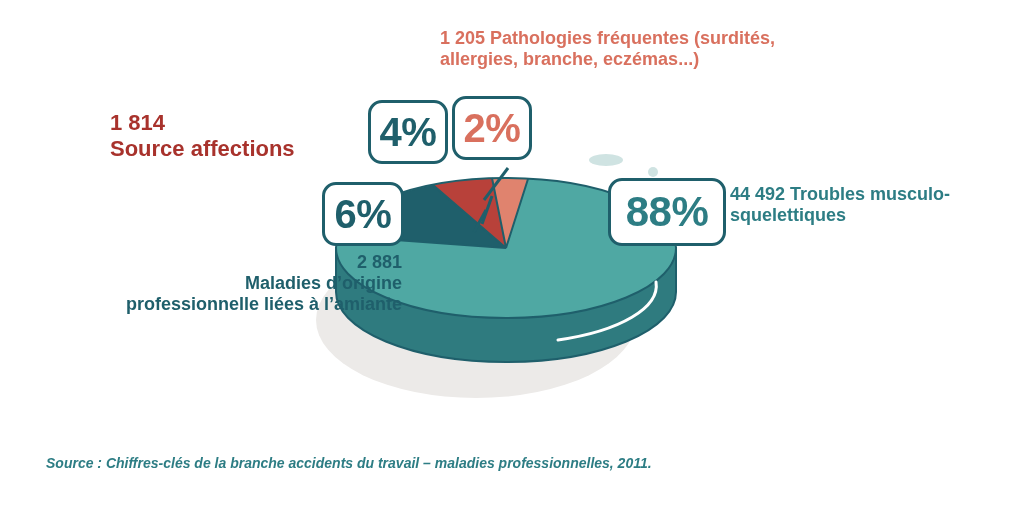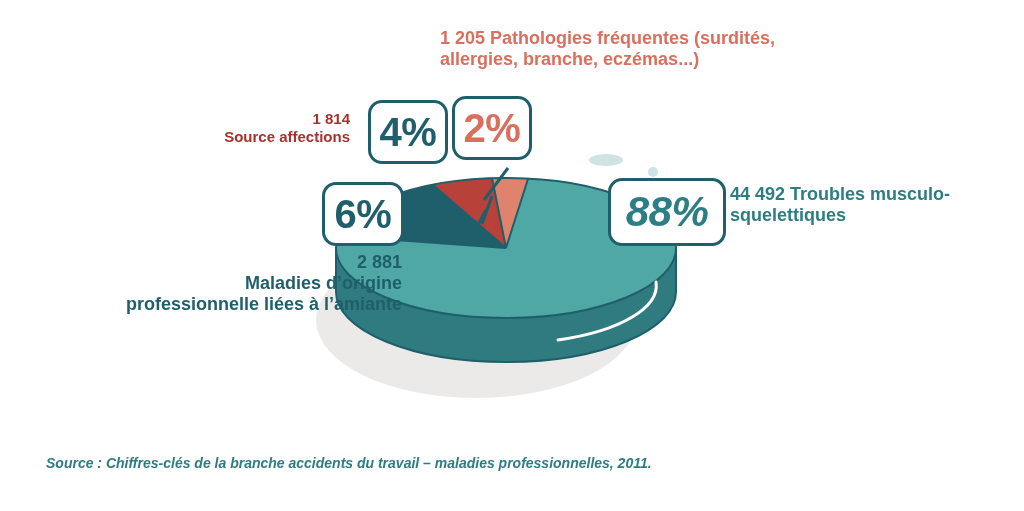--- a/index.html
+++ b/index.html
@@ -45,21 +45,21 @@
     align-items: center;
     justify-content: center;
     font-weight: bold;
     box-sizing: border-box;
   }
   .bubble .pct {
     font-size: 40px;
     line-height: 1;
     letter-spacing: -0.5px;
   }
-  .b88 { left: 608px; top: 178px; width: 118px; height: 68px; font-style: italic; }
+  .b88 { left: 608px; top: 178px; width: 118px; height: 68px; }
   .b88 .pct { color: #2d7d84; font-size: 42px; }
   .b6  { left: 322px; top: 182px; width: 82px;  height: 64px; }
   .b6  .pct { color: #1f5f6b; }
   .b4  { left: 368px; top: 100px; width: 80px;  height: 64px; }
   .b4  .pct { color: #1f5f6b; }
   .b2  { left: 452px; top: 96px;  width: 80px;  height: 64px; }
   .b2  .pct { color: #d9705e; }
 
   
   .label {
@@ -81,22 +81,21 @@
     width: 440px;
     color: #d9705e;
     font-size: 18px;
     text-align: left;
   }
   .lbl-autres {
     left: 110px;
     top: 110px;
     width: 240px;
     color: #a8322c;
-    font-size: 15px;
-    text-align: right;
+    font-size: 22px;
   }
   .lbl-amiante {
     left: 52px;
     top: 252px;
     width: 350px;
     color: #1f5f6b;
     font-size: 18px;
     text-align: right;
   }
   .num { white-space: nowrap; }

